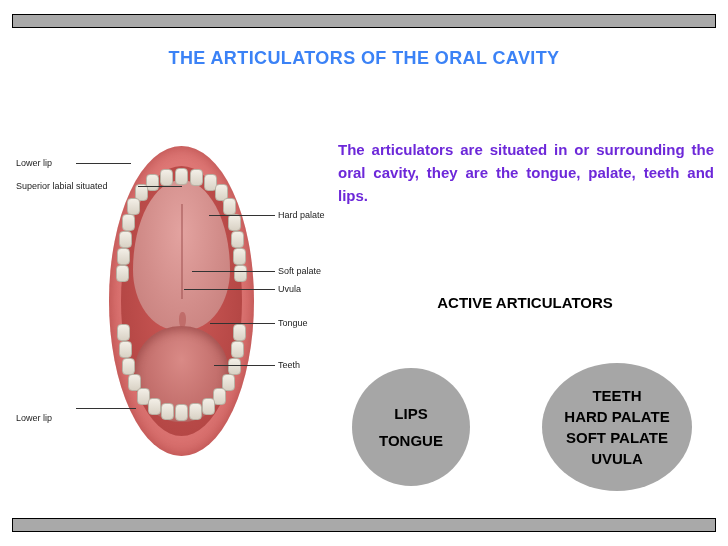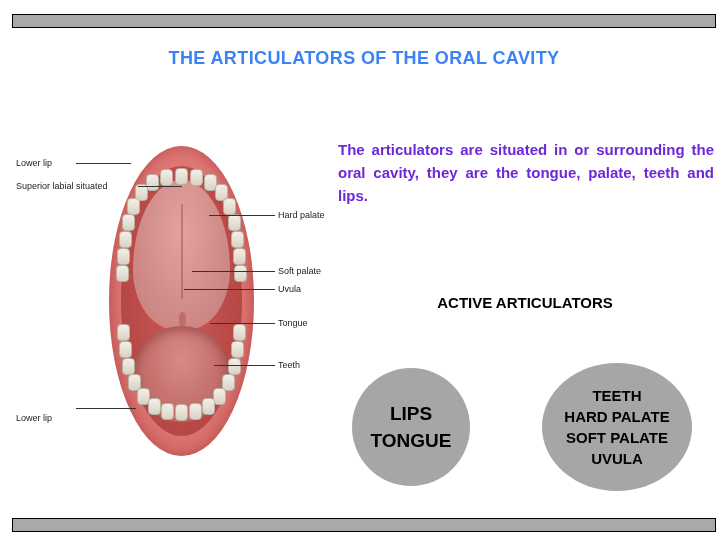--- a/index.html
+++ b/index.html
@@ -191,21 +191,21 @@
     justify-content: center;
     text-align: center;
     color: #000000;
     font-weight: bold;
   }
   .circle.active {
     left: 22px;
     top: 5px;
     width: 118px;
     height: 118px;
-    font-size: 19px;
+    font-size: 15px;
     line-height: 27px;
   }
   .circle.passive {
     left: 212px;
     top: 0px;
     width: 150px;
     height: 128px;
     font-size: 15px;
     line-height: 21px;
     border-radius: 50%;

